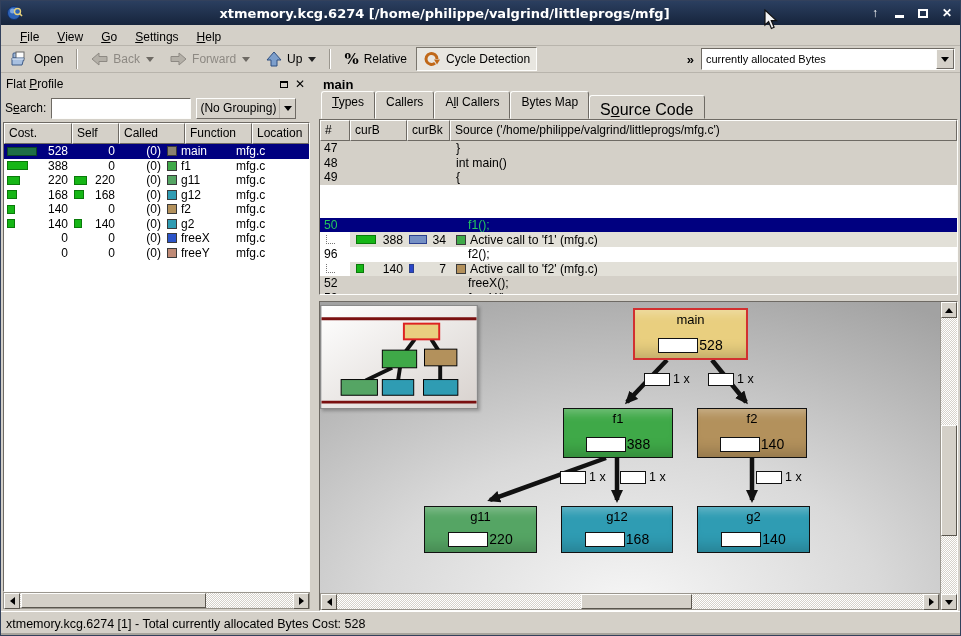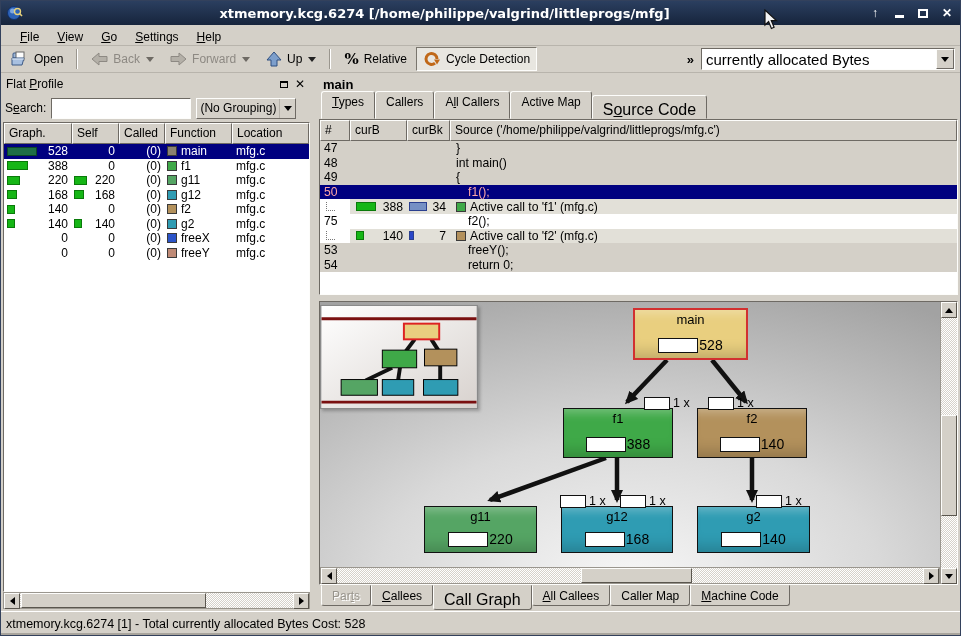--- a/index.html
+++ b/index.html
@@ -23,21 +23,21 @@
   .toolbar { height: 27px; display: flex; align-items: center; padding: 1px 3px; gap: 2px; flex: none; border-bottom: 1px solid #b8b4ac; }
   .tbtn { display: flex; align-items: center; gap: 5px; padding: 2px 6px; height: 24px; border: 1px solid transparent; white-space: nowrap; }
   .tbtn.disabled { color: #8d8983; }
   .tbtn.toggled { background: #e8e6e0; border-color: #7a766e #fdfdfb #fdfdfb #7a766e; }
   .tsep { width: 2px; height: 20px; border-left: 1px solid #9a968e; border-right: 1px solid #fff; margin: 0 4px; flex: none; }
   .caret-down { width: 0; height: 0; border-left: 4px solid transparent; border-right: 4px solid transparent; border-top: 5px solid #6e6a64; margin-left: 1px; }
   .caret-down.dark { border-top-color: #222; }
   .pct { font-size: 15px; font-weight: bold; font-family: "DejaVu Serif", serif; }
   .chevron { margin-left: auto; font-weight: bold; font-size: 13px; padding: 0 5px; }
   .combo { width: 254px; height: 22px; background: #fff; border: 1px solid; border-color: #6e6a64 #fdfdfb #fdfdfb #6e6a64; display: flex; align-items: center; flex: none; margin-right: 2px; }
-  .combo .val { flex: 1; padding: 0 4px; font-size: 15px; white-space: nowrap; overflow: hidden; }
+  .combo .val { flex: 1; padding: 0 4px; font-size: 11px; white-space: nowrap; overflow: hidden; }
   .combo .dd { width: 18px; height: 100%; background: #d4d0c8; border: 1px solid; border-color: #fdfdfb #6e6a64 #6e6a64 #fdfdfb; display: flex; align-items: center; justify-content: center; }
 
   
   .main { flex: 1; display: flex; min-height: 0; }
   .left-dock { width: 310px; flex: none; display: flex; flex-direction: column; padding: 1px 1px 2px 2px; min-height: 0; }
   .v-splitter { width: 8px; flex: none; }
   .right-pane { flex: 1; display: flex; flex-direction: column; min-width: 0; padding: 4px 2px 0 0; }
 
   
   .dock-head { height: 20px; display: flex; align-items: center; padding: 0 3px; flex: none; }
@@ -84,21 +84,21 @@
   .tabbar.bottom { align-items: flex-start; height: 26px; padding-top: 0; }
   .tabbar.bottom .tab { border-radius: 0 0 3px 3px; border-color: #d4d0c8 #6e6a64 #6e6a64 #fdfdfb; margin-top: 0; height: 21px; }
   .tabbar.bottom .tab.active { height: 25px; }
   .tab.disabled { color: #98948c; text-shadow: 1px 1px 0 #fff; }
 
   
   .src-frame { height: 176px; flex: none; border: 1px solid; border-color: #6e6a64 #fdfdfb #fdfdfb #6e6a64; background: #fff; display: flex; flex-direction: column; overflow: hidden; }
   .src-row { display: flex; height: 14.6px; flex: none; align-items: center; font-size: 12.2px; }
   .src-row.gray { background: #d4d0c8; }
   .src-row.call { background: #e2e0d8; }
-  .src-row.sel { background: #000080; color: #fca5a5; }
+  .src-row.sel { background: #000080; color: #22c55e; margin-top: 33px; }
   .s-num { width: 30px; padding: 0 2px 0 4px; flex: none; height: 100%; display:flex; align-items:center; }
   .s-curb { width: 57px; flex: none; display: flex; align-items: center; padding: 0 4px 0 6px; height:100%; }
   .s-curbk { width: 43px; flex: none; display: flex; align-items: center; padding: 0 4px 0 2px; height:100%; }
   .s-src { flex: 1; display: flex; align-items: center; padding-left: 6px; overflow: hidden; white-space: pre; height:100%; }
   .s-src.indent { padding-left: 18px; }
   .call .s-num { background: #fff; }
   .tree-ico { width: 9px; height: 9px; border-left: 1px dotted #777; border-bottom: 1px dotted #777; margin-left: 2px; }
   .kbar { height: 9px; border: 1px solid #2a3f8f; background: #7590c4; flex: none; }
 
   .h-splitter { height: 6px; flex: none; }
@@ -108,21 +108,21 @@
   .graph-left { flex: 1; display: flex; flex-direction: column; min-width: 0; }
   .graph-canvas { flex: 1; position: relative; overflow: hidden;
      background: radial-gradient(ellipse 90% 120% at 50% 105%, #f6f6f6 0%, #d9d9d9 45%, #a2a2a2 100%); }
   .gnode { position: absolute; border: 1.5px solid #111; display: flex; flex-direction: column; align-items: center; justify-content: space-between; padding: 2px 4px 5px 4px; box-shadow: inset 0 -16px 14px -10px rgba(0,0,0,0.18), inset 0 14px 10px -10px rgba(255,255,255,0.28); }
   .gnode .nlabel { font-size: 13px; }
   .gnode.current { border: 2px solid #d23030; }
   .nbar-row { display: flex; align-items: center; gap: 1px; }
   .nbar { width: 40px; height: 15px; background: #fff; border: 1.5px solid #111; overflow: hidden; flex: none; }
   .nbar .fill { height: 100%; background: #2736d6; }
   .nval { font-size: 14px; }
-  .elabel { position: absolute; display: flex; align-items: center; gap: 3px; font-size: 12.5px; margin-top: 24px; }
+  .elabel { position: absolute; display: flex; align-items: center; gap: 3px; font-size: 12.5px; }
   .ebar { width: 26px; height: 13px; background: #fff; border: 1.5px solid #111; overflow: hidden; flex: none; }
   .ebar .fill { height: 100%; background: #2736d6; }
   .edges-svg, .minimap { position: absolute; }
   .minimap { left: 0; top: 3px; border: 1px solid #8a8a8a; box-shadow: 2px 2px 3px rgba(0,0,0,0.25); }
 
   
   .statusbar { height: 24px; flex: none; border-top: 1px solid #fff; box-shadow: 0 -2px 0 #a8a49c inset; display: flex; align-items: center; padding: 0 5px; font-size: 12.5px; background:#d4d0c8; }
 
   .cursor { position: absolute; left: 763px; top: 8px; z-index: 99; pointer-events: none; }
   u { text-decoration: underline; }
@@ -229,23 +229,23 @@
         <span class="group-combo">
           <span class="val">(No Grouping)</span>
           <span class="dd">
               <span class="tri-d"></span>
             </span>
         </span>
       </div>
 
       <div class="fp-table">
         <div class="hdr-row">
-          <span class="hdr-cell" style="width:68px">Graph.</span>
+          <span class="hdr-cell" style="width:68px">Cost.</span>
           <span class="hdr-cell" style="width:47px">Self</span>
-          <span class="hdr-cell" style="width:46px">Called</span>
+          <span class="hdr-cell" style="width:66px">Called</span>
           <span class="hdr-cell" style="width:67px">Function</span>
           <span class="hdr-cell" style="flex:1">Location</span>
         </div>
 
         <div class="fp-row sel">
           <div class="c c-incl">
               <span class="bar dark" style="width:30px"></span>
               <span class="num">528</span>
             </div>
           <div class="c c-self">
@@ -379,21 +379,21 @@
 
     <div class="v-splitter"></div>
 
     <div class="right-pane">
       <div class="pane-title">main</div>
 
       <div class="tabbar">
         <span class="tab"><u>T</u>ypes</span>
         <span class="tab">Callers</span>
         <span class="tab">A<u>l</u>l Callers</span>
-        <span class="tab">Active Map</span>
+        <span class="tab">Bytes Map</span>
         <span class="tab active">S<u>o</u>urce Code</span>
       </div>
 
       <div class="src-frame">
         <div class="hdr-row">
           <span class="hdr-cell" style="width:30px">#</span>
           <span class="hdr-cell" style="width:57px">curB</span>
           <span class="hdr-cell" style="width:43px">curBk</span>
           <span class="hdr-cell" style="flex:1">Source ('/home/philippe/valgrind/littleprogs/mfg.c')</span>
         </div>
@@ -429,38 +429,44 @@
               <span class="bar" style="width:20px"></span>
               <span class="num" style="margin-left:auto">388</span>
             </span>
           <span class="s-curbk">
               <span class="kbar" style="width:18px"></span>
               <span class="num" style="margin-left:auto">34</span>
             </span>
           <span class="s-src"><span class="sq" style="background:#3fa948"></span><span>Active call to 'f1' (mfg.c)</span></span>
         </div>
         <div class="src-row">
-          <span class="s-num">75</span>
+          <span class="s-num">96</span>
             <span class="s-curb"></span>
             <span class="s-curbk"></span>
           <span class="s-src indent">f2();</span>
         </div>
         <div class="src-row call">
           <span class="s-num">
               <span class="tree-ico"></span>
             </span>
           <span class="s-curb">
               <span class="bar" style="width:8px"></span>
               <span class="num" style="margin-left:auto">140</span>
             </span>
           <span class="s-curbk">
               <span class="kbar" style="width:5px; background:#2a46c8"></span>
               <span class="num" style="margin-left:auto">7</span>
             </span>
           <span class="s-src"><span class="sq" style="background:#b3915c"></span><span>Active call to 'f2' (mfg.c)</span></span>
+        </div>
+        <div class="src-row gray">
+          <span class="s-num">52</span>
+            <span class="s-curb"></span>
+            <span class="s-curbk"></span>
+          <span class="s-src indent">freeX();</span>
         </div>
         <div class="src-row gray">
           <span class="s-num">53</span>
             <span class="s-curb"></span>
             <span class="s-curbk"></span>
           <span class="s-src indent">freeY();</span>
         </div>
         <div class="src-row gray">
           <span class="s-num">54</span>
             <span class="s-curb"></span>
@@ -591,28 +597,20 @@
           <span class="sbtn">
               <span class="tri-u"></span>
             </span>
           <span class="thumb" style="top:40%; left:0; right:0; height:36%"></span>
           <span class="sbtn" style="position:absolute; bottom:0">
               <span class="tri-d"></span>
             </span>
         </div>
       </div>
 
-      <div class="tabbar bottom">
-        <span class="tab disabled">Par<u>t</u>s</span>
-        <span class="tab"><u>C</u>allees</span>
-        <span class="tab active">Call Graph</span>
-        <span class="tab"><u>A</u>ll Callees</span>
-        <span class="tab">Caller Map</span>
-        <span class="tab"><u>M</u>achine Code</span>
-      </div>
     </div>
   </div>
 
   <div class="statusbar">
     <span>xtmemory.kcg.6274 [1] - Total currently allocated Bytes Cost: 528</span>
   </div>
 
   <svg class="cursor" width="14" height="21" viewBox="0 0 14 21">
     <path d="M1 1 L1 16 L4.6 12.6 L7.4 19.5 L10.1 18.3 L7.3 11.6 L12.4 11.6 Z" fill="#f4f4f4" stroke="#111" stroke-width="1.2"></path>
   </svg>

